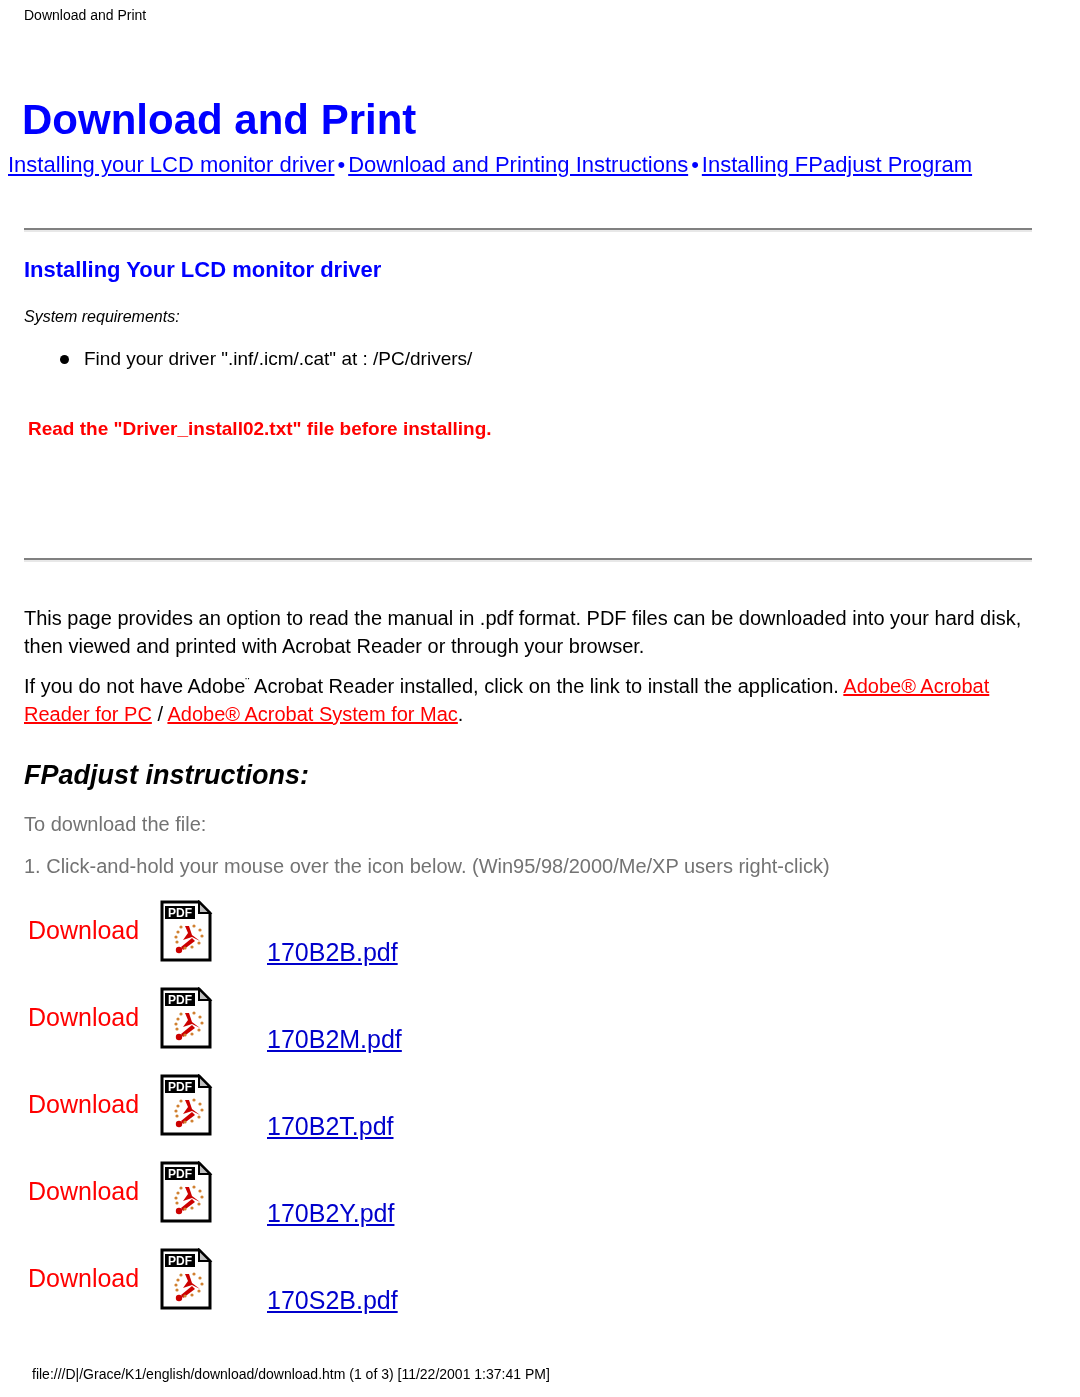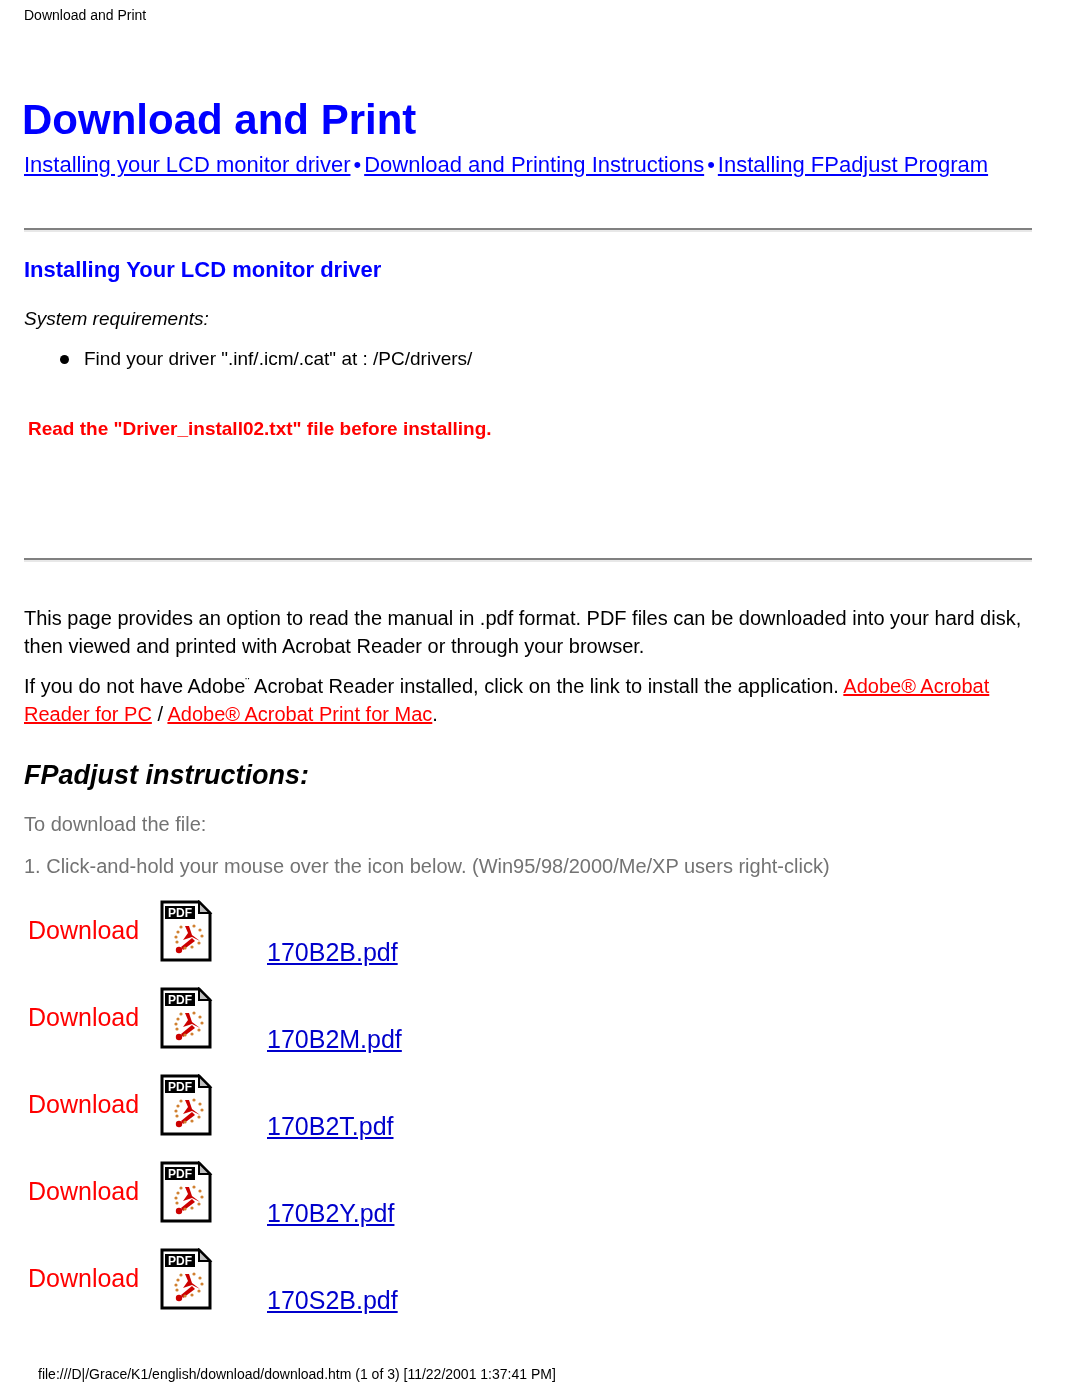--- a/index.html
+++ b/index.html
@@ -32,21 +32,21 @@
     top: 68px;
     font-size: 42px;
     font-weight: bold;
     color: #0000ff;
     letter-spacing: 0px;
     white-space: nowrap;
   }
 
   .navlinks {
     position: absolute;
-    left: 24px;
+    left: 8px;
     top: 148px;
     width: 1010px;
     font-size: 22px;
     line-height: 33px;
   }
   .navlinks a {
     color: #0000ff;
     text-decoration: underline;
   }
   .navlinks .sep {
@@ -76,21 +76,21 @@
     font-size: 22px;
     font-weight: bold;
     color: #0000ff;
     white-space: nowrap;
   }
 
   .sysreq {
     position: absolute;
     left: 24px;
     top: 308px;
-    font-size: 19px;
+    font-size: 16px;
     font-style: italic;
     color: #000000;
   }
 
   .bullets {
     position: absolute;
     left: 52px;
     top: 344px;
     margin: 0;
     padding: 0;
@@ -196,21 +196,21 @@
     font-size: 25px;
     margin-left: 39px;
   }
   .dl-file a {
     color: #0000cc;
     text-decoration: underline;
   }
 
   .footer {
     position: absolute;
-    left: 38px;
+    left: 32px;
     top: 1366px;
     font-size: 14px;
     color: #000000;
     white-space: nowrap;
     text-align: center;
   }
 </style>
 </head>
 <body>
 
@@ -231,21 +231,21 @@
 <ul class="bullets">
   <li><span class="dot"></span><span>Find your driver ".inf/.icm/.cat" at : /PC/drivers/</span></li>
 </ul>
 
 <div class="warning">Read the "Driver_install02.txt" file before installing.</div>
 
 <hr class="bevel two">
 
 <p class="para p1">This page provides an option to read the manual in .pdf format. PDF files can be downloaded into your hard disk, then viewed and printed with Acrobat Reader or through your browser.</p>
 
-<p class="para p2"><span>If you do not have Adobe</span><span class="tm">¨</span><span> Acrobat Reader installed, click on the link to install the application. </span><a class="redlink" href="#">Adobe® Acrobat Reader for PC</a><span> / </span><a class="redlink" href="#">Adobe® Acrobat Print for Mac</a><span>.</span></p>
+<p class="para p2"><span>If you do not have Adobe</span><span class="tm">¨</span><span> Acrobat Reader installed, click on the link to install the application. </span><a class="redlink" href="#">Adobe® Acrobat Reader for PC</a><span> / </span><a class="redlink" href="#">Adobe® Acrobat System for Mac</a><span>.</span></p>
 
 <div class="dl-heading">FPadjust instructions:</div>
 
 <div class="line-text t1">To download the file:</div>
 <div class="line-text t2">1. Click-and-hold your mouse over the icon below. (Win95/98/2000/Me/XP users right-click)</div>
 
 <div class="dl-list">
 
   <div class="dl-row">
     <span class="dl-label">Download</span>

